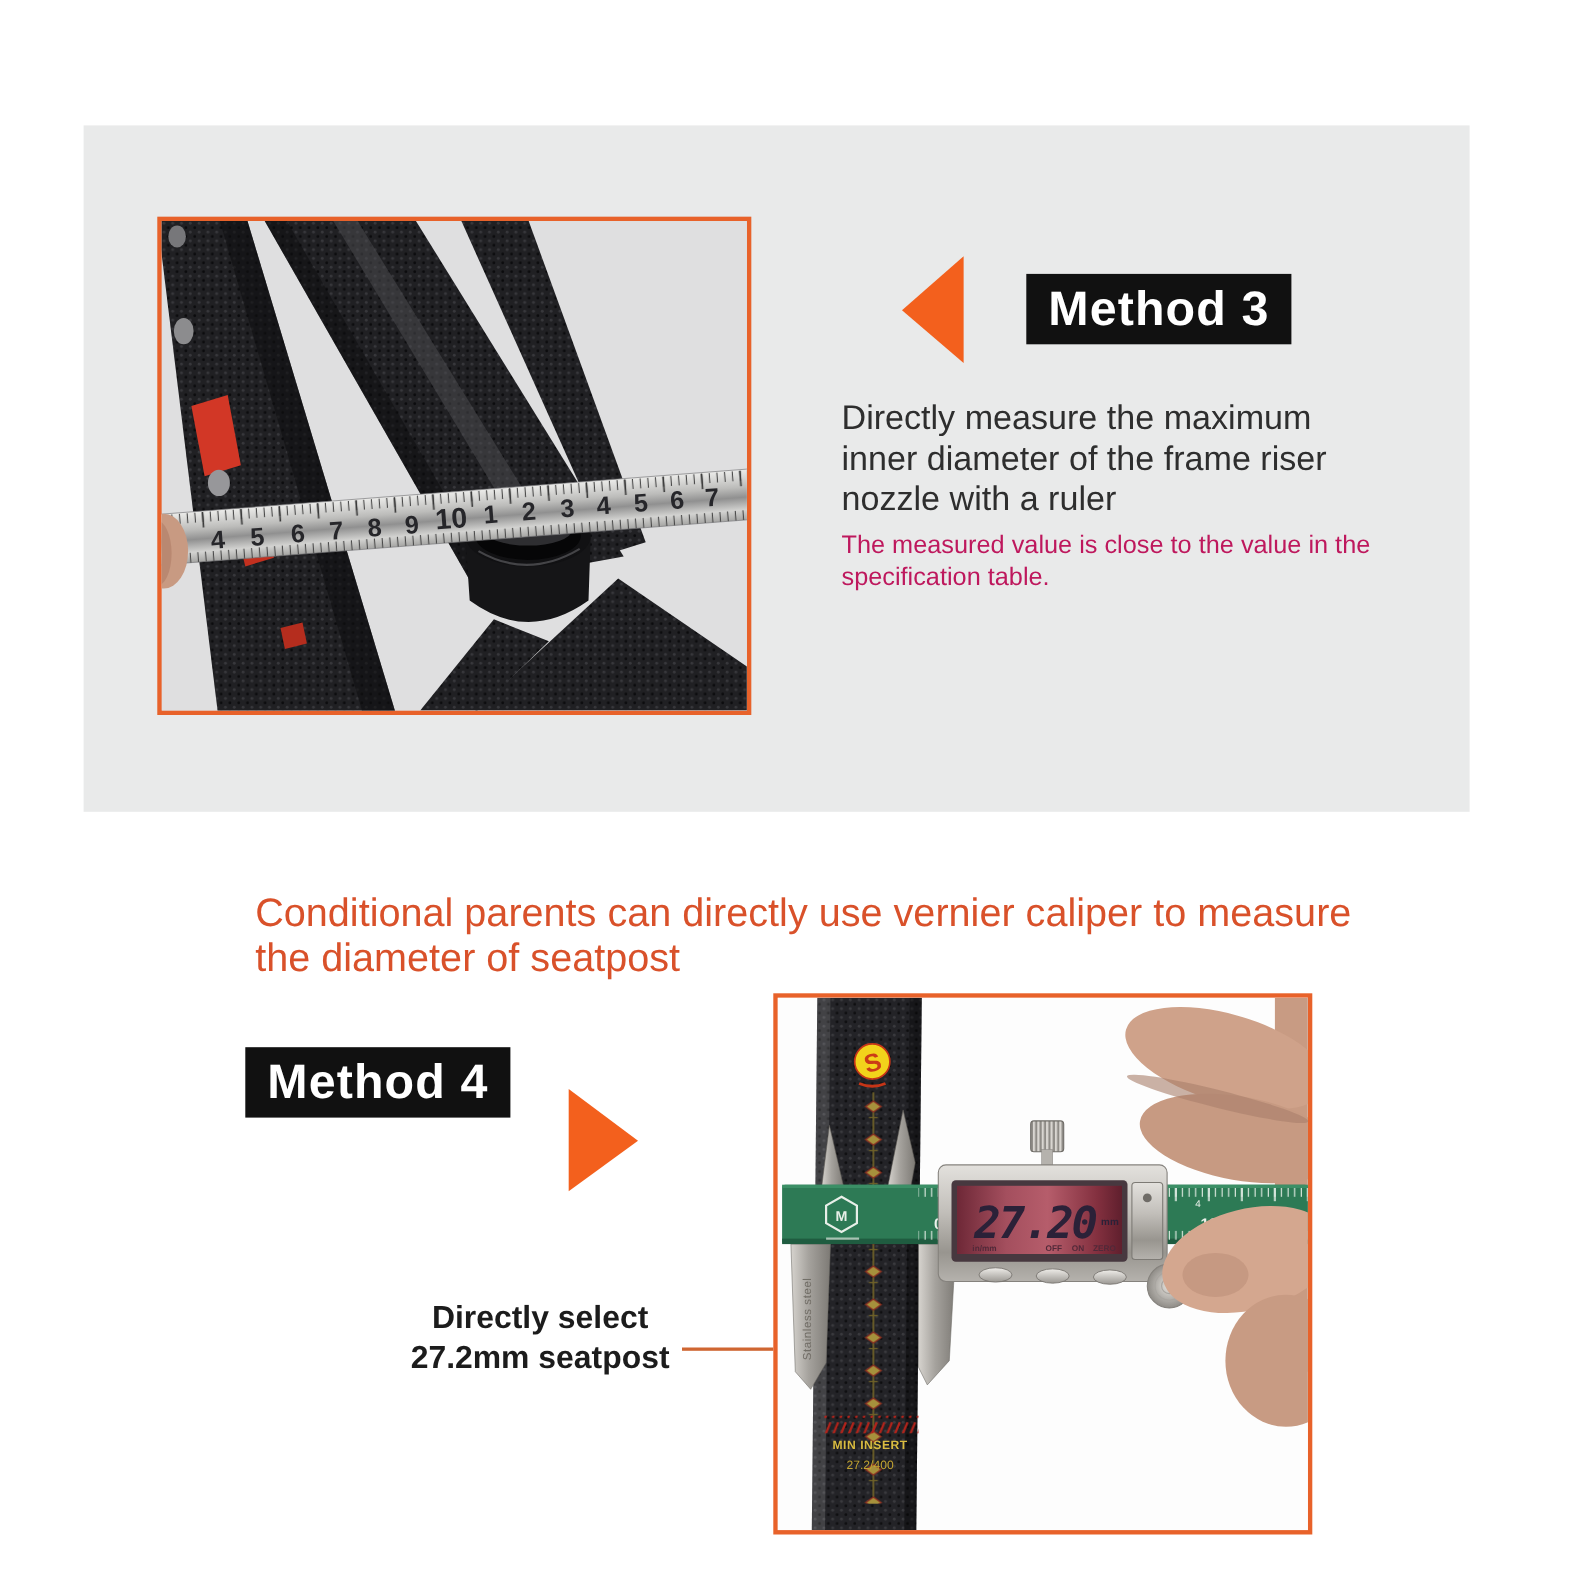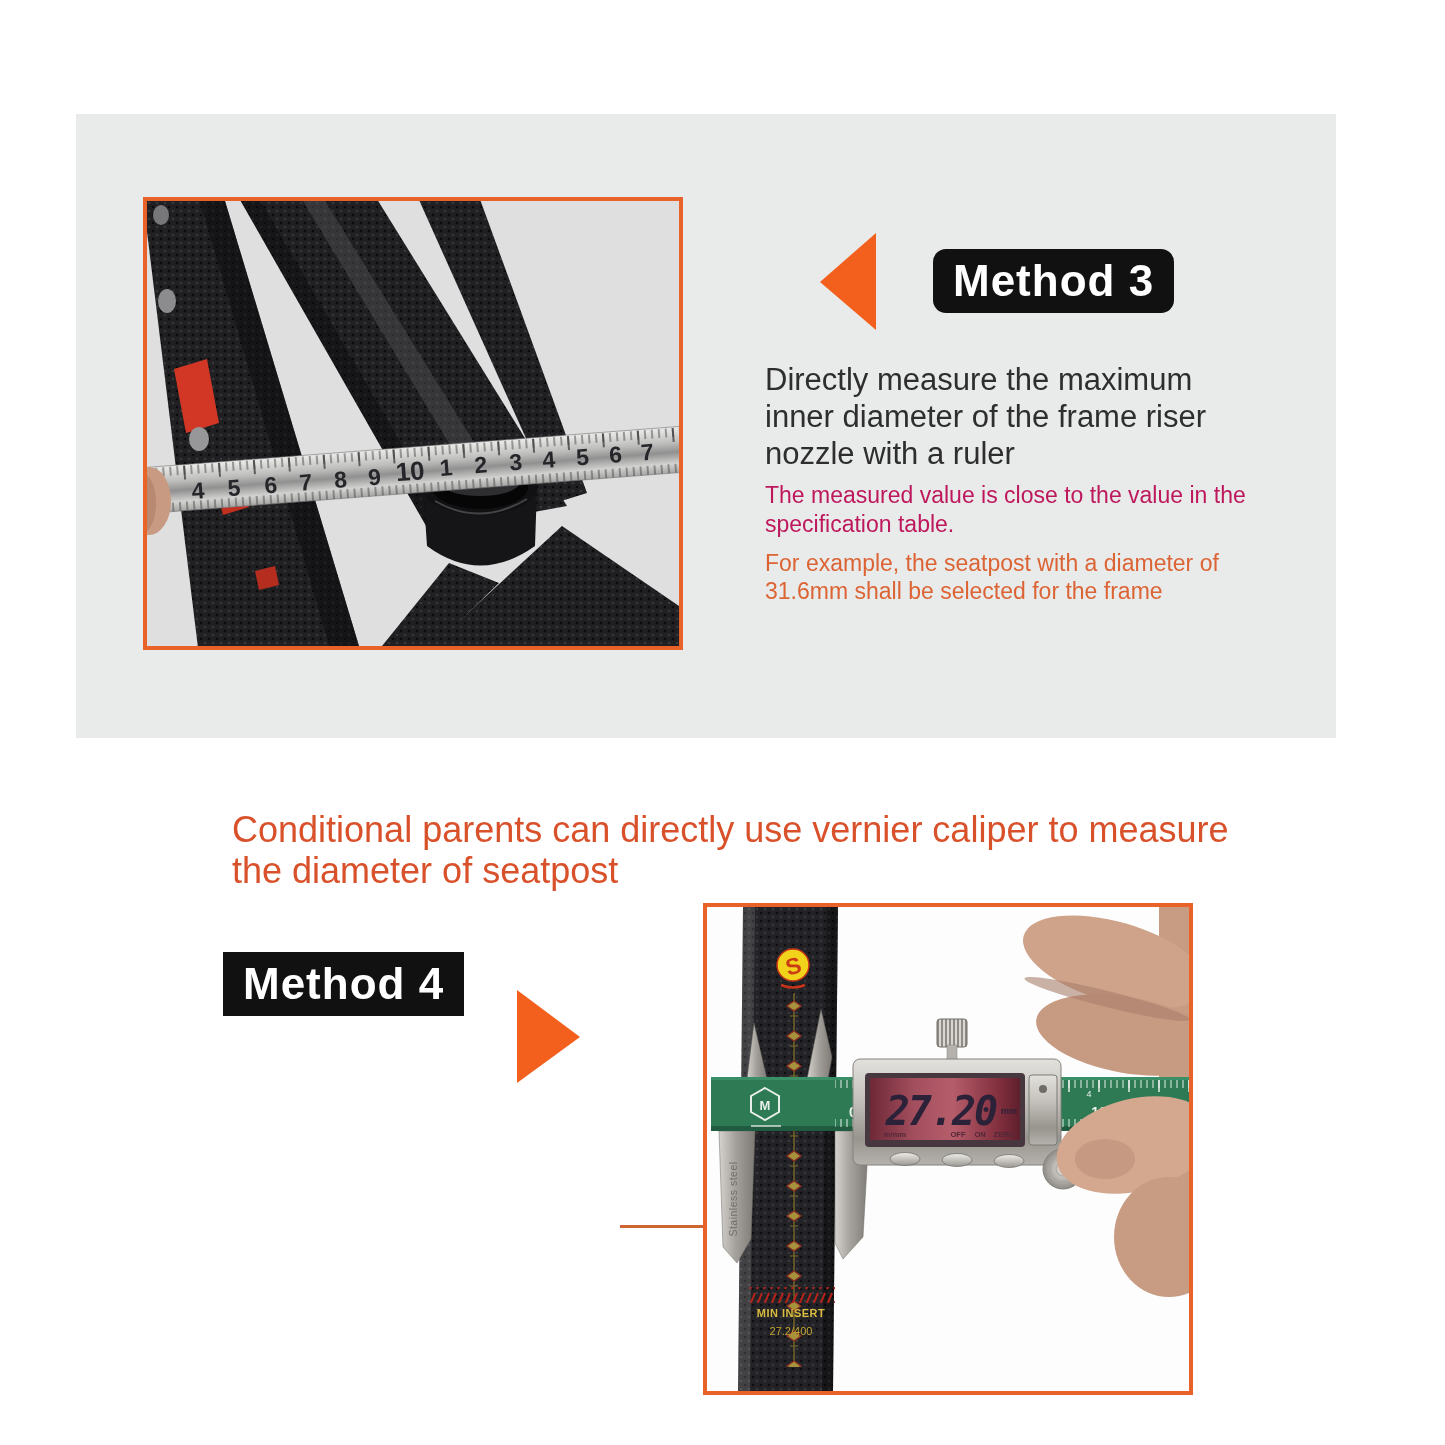--- a/index.html
+++ b/index.html
@@ -10,21 +10,21 @@
   #photo1{left:143px;top:197px;width:540px;height:453px;}
   #photo2{left:703px;top:903px;width:490px;height:492px;background:#fdfdfd;}
   .photo svg{display:block;width:100%;height:100%;}
   .tri{position:absolute;width:0;height:0;}
   #tri-left{left:820px;top:233px;border-top:49px solid transparent;border-bottom:48px solid transparent;
             border-right:56px solid #f3601d;}
   #tri-right{left:517px;top:990px;border-top:47px solid transparent;border-bottom:46px solid transparent;
              border-left:63px solid #f3601d;}
   .method-badge{position:absolute;background:#111111;color:#ffffff;font-weight:bold;font-size:44px;
                 line-height:44px;padding:10px 20px;letter-spacing:1px;}
-  #m3-badge{left:933px;top:249px;border-radius:13px;}
+  #m3-badge{left:933px;top:249px;}
   #m4-badge{left:223px;top:952px;}
   .pre{white-space:pre-line;}
   #m3-heading{position:absolute;left:765px;top:338px;font-size:31px;line-height:37px;color:#2e2e2e;margin-top:23px;}
   #m3-note{position:absolute;left:765px;top:481px;font-size:23px;line-height:29px;color:#be185d;}
   #m3-example{position:absolute;left:765px;top:549px;font-size:23px;line-height:28px;color:#dc6434;}
   #mid-heading{position:absolute;left:232px;top:809px;font-size:36px;line-height:41px;color:#d9512a;}
   #annotation{position:absolute;left:345px;top:1180px;width:292px;text-align:center;
               font-size:29px;line-height:37px;font-weight:bold;color:#1c1c1c;}
   #connector{position:absolute;left:620px;top:1225px;width:87px;height:3px;background:#cf6632;}
 </style>
@@ -119,28 +119,28 @@
     </svg>
   </div>
 
   <div class="tri" id="tri-left"></div>
   <div class="method-badge" id="m3-badge">Method 3</div>
   <div class="pre" id="m3-heading">Directly measure the maximum
 inner diameter of the frame riser
 nozzle with a ruler</div>
   <div class="pre" id="m3-note">The measured value is close to the value in the
 specification table.</div>
-  <div class="pre" id="m3-example">For example, the seatpost with a diameter of
-31.6mm shall be selected for the frame</div>
 
   <div class="pre" id="mid-heading">Conditional parents can directly use vernier caliper to measure
 the diameter of seatpost</div>
 
   <div class="method-badge" id="m4-badge">Method 4</div>
   <div class="tri" id="tri-right"></div>
+  <div class="pre" id="annotation">Directly select
+27.2mm seatpost</div>
   <div id="connector"></div>
 
   <div class="photo" id="photo2">
     <svg viewBox="0 0 482 484" preserveAspectRatio="none">
       <defs>
         <pattern id="carbon2" width="8" height="8" patternUnits="userSpaceOnUse">
           <rect width="8" height="8" fill="#232327"></rect>
           <circle cx="2" cy="2" r="1.3" fill="#3a3a3e"></circle>
           <circle cx="6" cy="6" r="1.3" fill="#0e0e10"></circle>
         </pattern>

